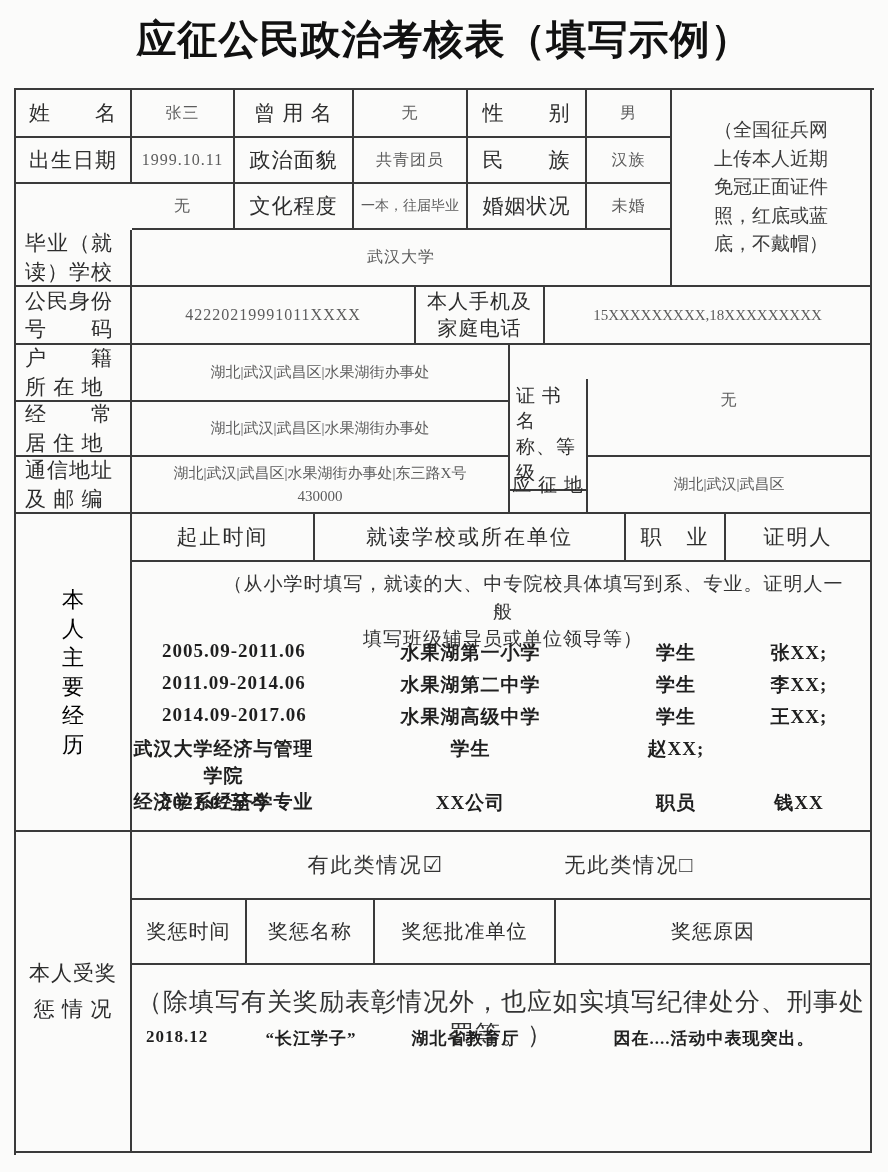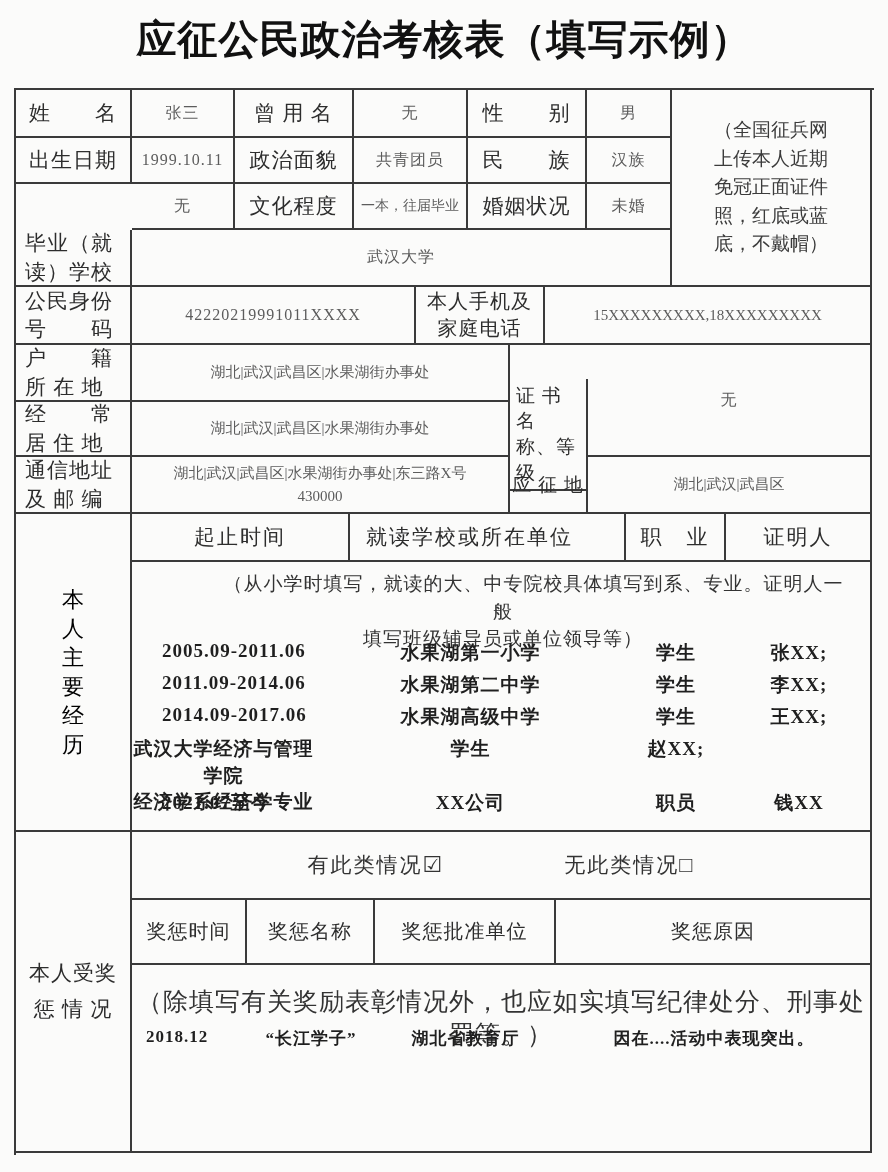--- a/index.html
+++ b/index.html
@@ -126,21 +126,21 @@
   <div class="c lbl pre left" style="left:0;top:367px;width:116px;height:57px;">通信地址
 及 邮 编</div>
   <div class="c val sm pre" style="left:116px;top:367px;width:378px;height:57px;font-size:15px;line-height:1.5;">湖北|武汉|武昌区|水果湖街办事处|东三路X号
 430000</div>
   <div class="c lbl" style="left:494px;top:367px;width:78px;height:57px;font-size:19px;">应 征 地</div>
   <div class="c val sm" style="left:572px;top:367px;width:284px;height:57px;font-size:15px;">湖北|武汉|武昌区</div>
 
   <div class="c" style="left:0;top:424px;width:116px;height:318px;">
     <span class="vtext">本人主要经历</span>
   </div>
-  <div class="c hdr" style="left:116px;top:424px;width:218px;height:48px;">起止时间</div>
+  <div class="c hdr" style="left:116px;top:424px;width:183px;height:48px;">起止时间</div>
   <div class="c hdr" style="left:299px;top:424px;width:311px;height:48px;">就读学校或所在单位</div>
   <div class="c hdr" style="left:610px;top:424px;width:100px;height:48px;">职　业</div>
   <div class="c hdr" style="left:710px;top:424px;width:146px;height:48px;">证明人</div>
 
   <div class="body-cell" style="left:116px;top:472px;width:740px;height:270px;">
     <div class="note" style="top:8px;">（从小学时填写，就读的大、中专院校具体填写到系、专业。证明人一般
 填写班级辅导员或单位领导等）</div>
     <div class="exp-row" style="top:78px;">
       <span class="t">2005.09-2011.06</span>
       <span class="o">水果湖第一小学</span>

